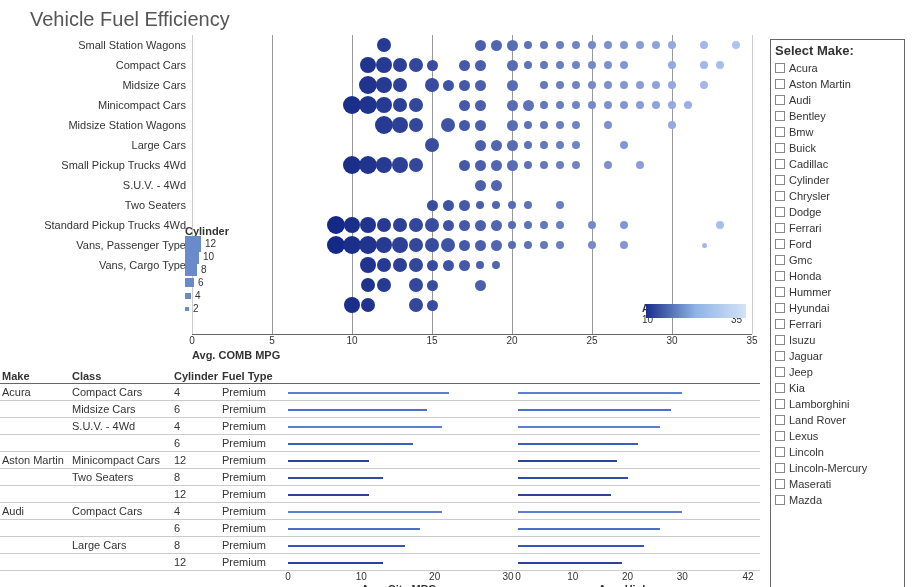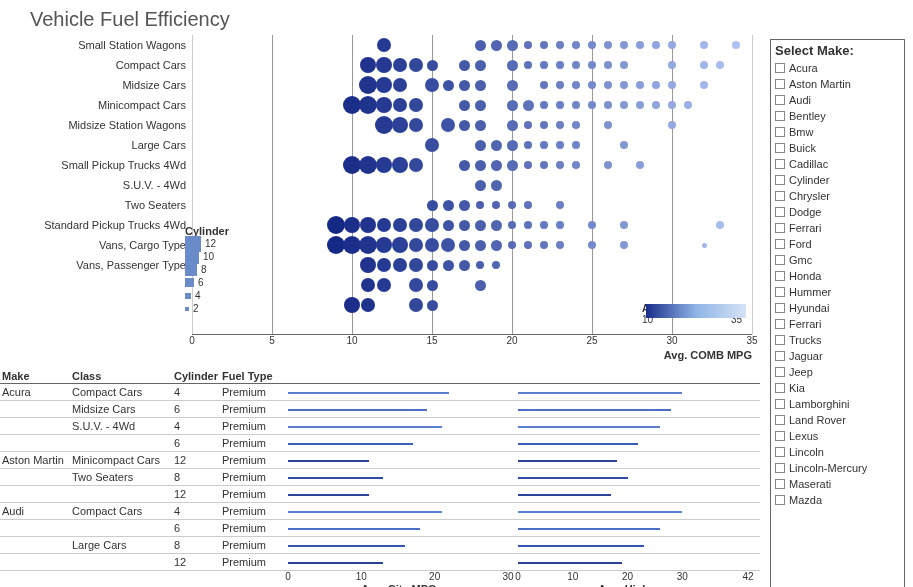--- a/index.html
+++ b/index.html
@@ -15,21 +15,21 @@
 
 .bubble { position: relative; width: 760px; height: 330px; }
 .bubble-ylabels { position: absolute; left: 0; top: 0; width: 190px; }
 .bubble-ylabels div { text-align: right; font-size: 11px; height: 20px; line-height: 20px; padding-right: 4px; }
 .bubble-plot { position: absolute; left: 192px; top: 0; width: 560px; height: 300px; border-bottom: 1px solid #666; }
 .vgrid { position: absolute; top: 0; bottom: 0; width: 0; border-left: 1px solid #ccc; }
 .bubble-plot .dots-row { position: absolute; left: 0; right: 0; height: 20px; }
 .dot { position: absolute; border-radius: 50%; }
 .bubble-xticks { position: absolute; left: 192px; top: 300px; width: 560px; height: 14px; }
 .bubble-xticks div { position: absolute; font-size: 10px; transform: translateX(-50%); }
-.bubble-xlabel { position: absolute; left: 192px; top: 314px; width: 560px; text-align: right; font-weight: bold; font-size: 11px; }
+.bubble-xlabel { position: absolute; left: 192px; top: 314px; width: 560px; text-align: left; font-weight: bold; font-size: 11px; }
 
 .cyl-legend { position: absolute; left: 185px; top: 190px; font-size: 10px; background: rgba(255,255,255,0); }
 .cyl-legend .lt { font-weight: bold; font-size: 11px; }
 .cyl-legend .row { display: flex; align-items: center; height: 13px; }
 .cyl-legend .sq { background: #6a8bc9; margin-right: 4px; }
 
 .grad-legend { position: absolute; right: 18px; top: 268px; font-size: 10px; text-align: left; }
 .grad-legend .lt { font-weight: bold; font-size: 10px; }
 .grad-legend .bar { width: 100px; height: 14px; background: linear-gradient(90deg,#1a2e8a,#8fb4e6,#d5e3f6); }
 .grad-legend .ends { display: flex; justify-content: space-between; width: 100px; }
@@ -61,22 +61,22 @@
           <div>Small Station Wagons</div>
           <div>Compact Cars</div>
           <div>Midsize Cars</div>
           <div>Minicompact Cars</div>
           <div>Midsize Station Wagons</div>
           <div>Large Cars</div>
           <div>Small Pickup Trucks 4Wd</div>
           <div>S.U.V. - 4Wd</div>
           <div>Two Seaters</div>
           <div>Standard Pickup Trucks 4Wd</div>
+          <div>Vans, Passenger Type</div>
           <div>Vans, Cargo Type</div>
-          <div>Vans, Passenger Type</div>
         </div>
       <div class="bubble-plot" id="bplot">
           <div class="vgrid" style="left: 0px;"></div>
           <div class="vgrid" style="left: 80px; border-color: rgb(153, 153, 153);"></div>
           <div class="vgrid" style="left: 160px; border-color: rgb(153, 153, 153);"></div>
           <div class="vgrid" style="left: 240px; border-color: rgb(153, 153, 153);"></div>
           <div class="vgrid" style="left: 320px; border-color: rgb(153, 153, 153);"></div>
           <div class="vgrid" style="left: 400px; border-color: rgb(153, 153, 153);"></div>
           <div class="vgrid" style="left: 480px; border-color: rgb(153, 153, 153);"></div>
           <div class="vgrid" style="left: 560px;"></div>
@@ -564,21 +564,21 @@
         <div class="sidebar-item">
           <span class="cb"></span>
           <span>Hyundai</span>
         </div>
         <div class="sidebar-item">
           <span class="cb"></span>
           <span>Ferrari</span>
         </div>
         <div class="sidebar-item">
           <span class="cb"></span>
-          <span>Trucks</span>
+          <span>Isuzu</span>
         </div>
         <div class="sidebar-item">
           <span class="cb"></span>
           <span>Jaguar</span>
         </div>
         <div class="sidebar-item">
           <span class="cb"></span>
           <span>Jeep</span>
         </div>
         <div class="sidebar-item">

